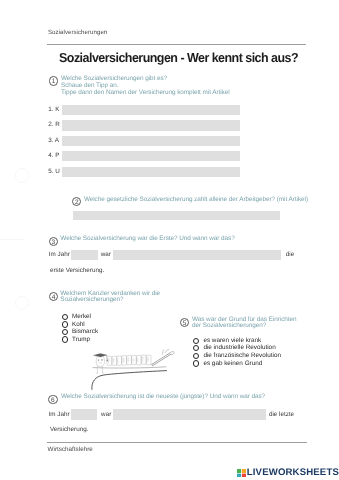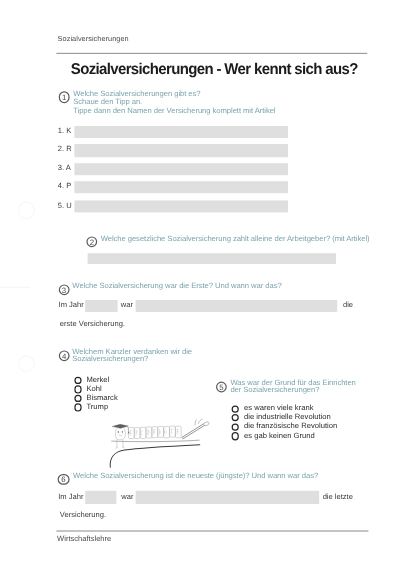--- a/index.html
+++ b/index.html
@@ -149,14 +149,23 @@
   <div class="qtext" style="left:60.9px;top:394.2px">Welche Sozialversicherung ist die neueste (jüngste)? Und wann war das?</div>
   <div class="lbl" style="left:48.5px;top:410.6px">Im Jahr</div>
   <div class="ibox" style="left:70.8px;top:409.3px;width:26.3px;height:10.5px"></div>
   <div class="lbl" style="left:101.1px;top:410.6px">war</div>
   <div class="ibox" style="left:113px;top:409.3px;width:152.5px;height:10.5px"></div>
   <div class="lbl" style="left:268.9px;top:410.6px">die letzte</div>
   <div class="lbl" style="left:49.9px;top:425.9px">Versicherung.</div>
 
   <div class="footline"></div>
   <div class="footer">Wirtschaftslehre</div>
+  <div class="logo">
+    <svg width="9" height="8.6" viewBox="0 0 9 8.6">
+      <rect x="0" y="0" width="4.1" height="4" fill="#4caf4f"></rect>
+      <rect x="4.9" y="0" width="4.1" height="4" fill="#f5a623"></rect>
+      <rect x="0" y="4.6" width="4.1" height="4" fill="#3aa6b9"></rect>
+      <rect x="4.9" y="4.6" width="4.1" height="4" fill="#e8453c"></rect>
+    </svg>
+    <span class="logo-txt">LIVEWORKSHEETS</span>
+  </div>
 
 </div>
 
 </body></html>

